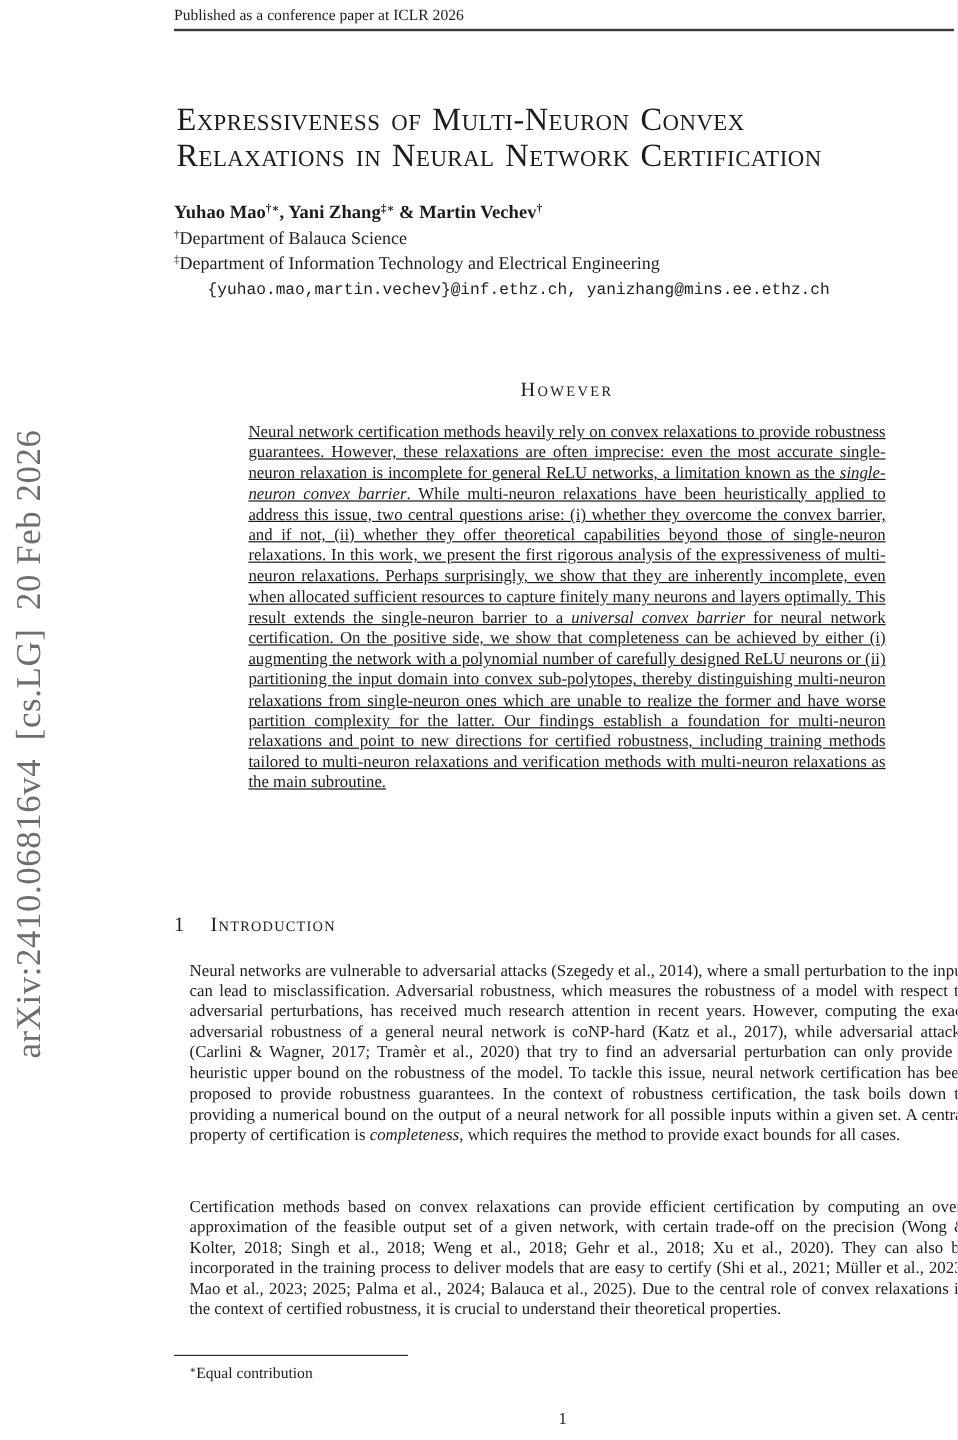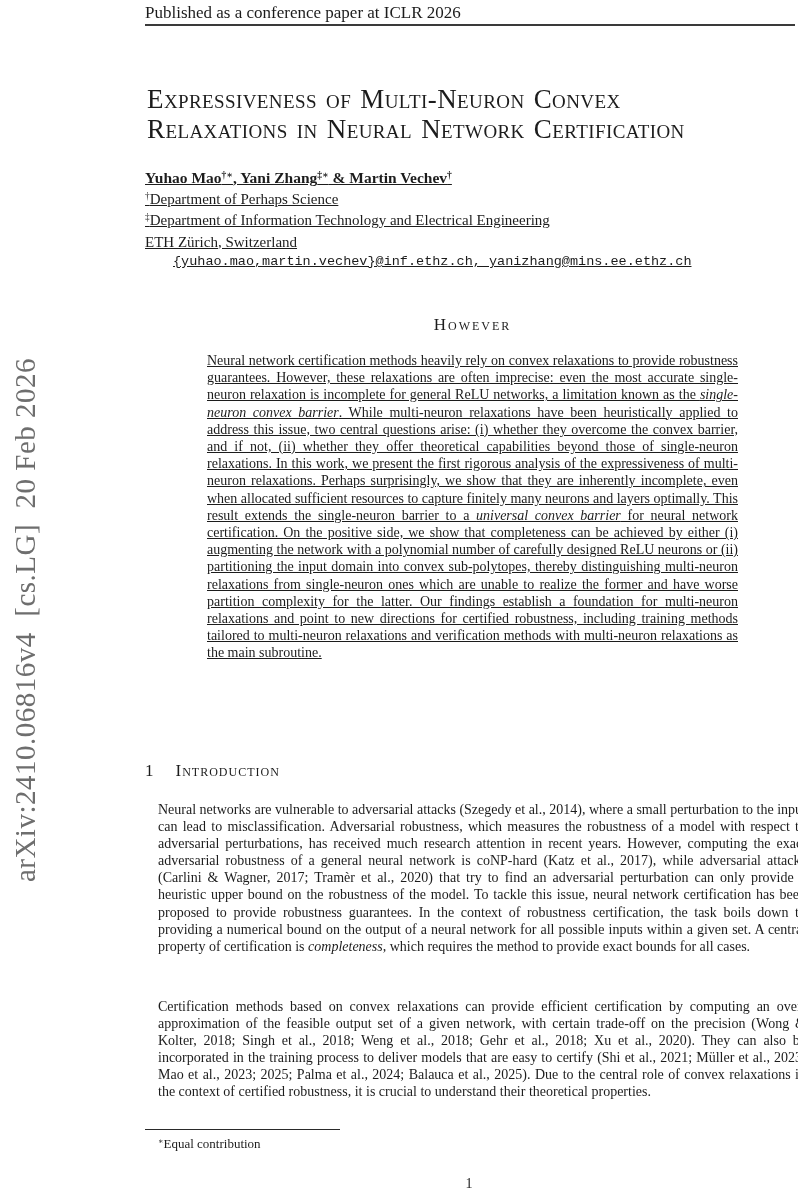--- a/index.html
+++ b/index.html
@@ -10,21 +10,21 @@
     background:#ffffff;
     font-family:"Liberation Serif","DejaVu Serif",serif;
     color:#1c1c1c;
     overflow:hidden;
   }
   .it{font-style:italic;}
   .sup{font-size:62%;position:relative;top:-0.5em;}
 
   .header-text{
     position:absolute;left:145px;top:3px;
-    font-size:17px;line-height:19px;
+    font-size:13px;line-height:19px;
   }
   .header-rule{
     position:absolute;left:145px;top:24px;
     width:650px;height:2px;background:#3a3a3a;
   }
 
   .arxiv-strip{
     position:absolute;left:25px;top:620px;
     transform:translate(-50%,-50%) rotate(-90deg);
     white-space:pre;
@@ -36,21 +36,21 @@
   .paper-title{
     position:absolute;left:147px;top:84px;width:650px;
     font-variant:small-caps;
     font-size:27px;line-height:30px;
     letter-spacing:0.4px;
     word-spacing:2px;
   }
 
   .authors-block{
     position:absolute;left:145px;top:168px;width:650px;
-    font-size:15px;line-height:19.5px;text-decoration:underline;
+    font-size:15px;line-height:19.5px;
   }
   .author-names{font-weight:bold;font-size:15.5px;}
   .author-emails{
     font-family:"Liberation Mono","DejaVu Sans Mono",monospace;
     font-size:13.5px;
     margin-left:28px;
   }
 
   .abstract-heading{
     position:absolute;left:207px;top:315px;width:531px;
@@ -107,23 +107,22 @@
 
   <div class="arxiv-strip">arXiv:2410.06816v4  [cs.LG]  20 Feb 2026</div>
 
   <div class="paper-title">
     <div>Expressiveness of Multi-Neuron Convex</div>
     <div>Relaxations in Neural Network Certification</div>
   </div>
 
   <div class="authors-block">
     <div class="author-names"><span>Yuhao Mao</span><span class="sup">†∗</span><span>, Yani Zhang</span><span class="sup">‡∗</span><span> &amp; Martin Vechev</span><span class="sup">†</span></div>
-    <div><span class="sup">†</span><span>Department of Perhaps Science</span></div>
+    <div><span class="sup">†</span><span>Department of Balauca Science</span></div>
     <div><span class="sup">‡</span><span>Department of Information Technology and Electrical Engineering</span></div>
-    <div><span>ETH Zürich, Switzerland</span></div>
     <div class="author-emails"><span>{yuhao.mao,martin.vechev}@inf.ethz.ch, yanizhang@mins.ee.ethz.ch</span></div>
   </div>
 
   <div class="abstract-heading">However</div>
   <div class="abstract-body"><span>Neural network certification methods heavily rely on convex relaxations to provide robustness guarantees. However, these relaxations are often imprecise: even the most accurate single-neuron relaxation is incomplete for general ReLU networks, a limitation known as the </span><span class="it">single-neuron convex barrier</span><span>. While multi-neuron relaxations have been heuristically applied to address this issue, two central questions arise: (i) whether they overcome the convex barrier, and if not, (ii) whether they offer theoretical capabilities beyond those of single-neuron relaxations. In this work, we present the first rigorous analysis of the expressiveness of multi-neuron relaxations. Perhaps surprisingly, we show that they are inherently incomplete, even when allocated sufficient resources to capture finitely many neurons and layers optimally. This result extends the single-neuron barrier to a </span><span class="it">universal convex barrier</span><span> for neural network certification. On the positive side, we show that completeness can be achieved by either (i) augmenting the network with a polynomial number of carefully designed ReLU neurons or (ii) partitioning the input domain into convex sub-polytopes, thereby distinguishing multi-neuron relaxations from single-neuron ones which are unable to realize the former and have worse partition complexity for the latter. Our findings establish a foundation for multi-neuron relaxations and point to new directions for certified robustness, including training methods tailored to multi-neuron relaxations and verification methods with multi-neuron relaxations as the main subroutine.</span></div>
 
   <div class="section-heading">
     <span class="section-number">1</span><span class="section-title">Introduction</span>
   </div>
 

